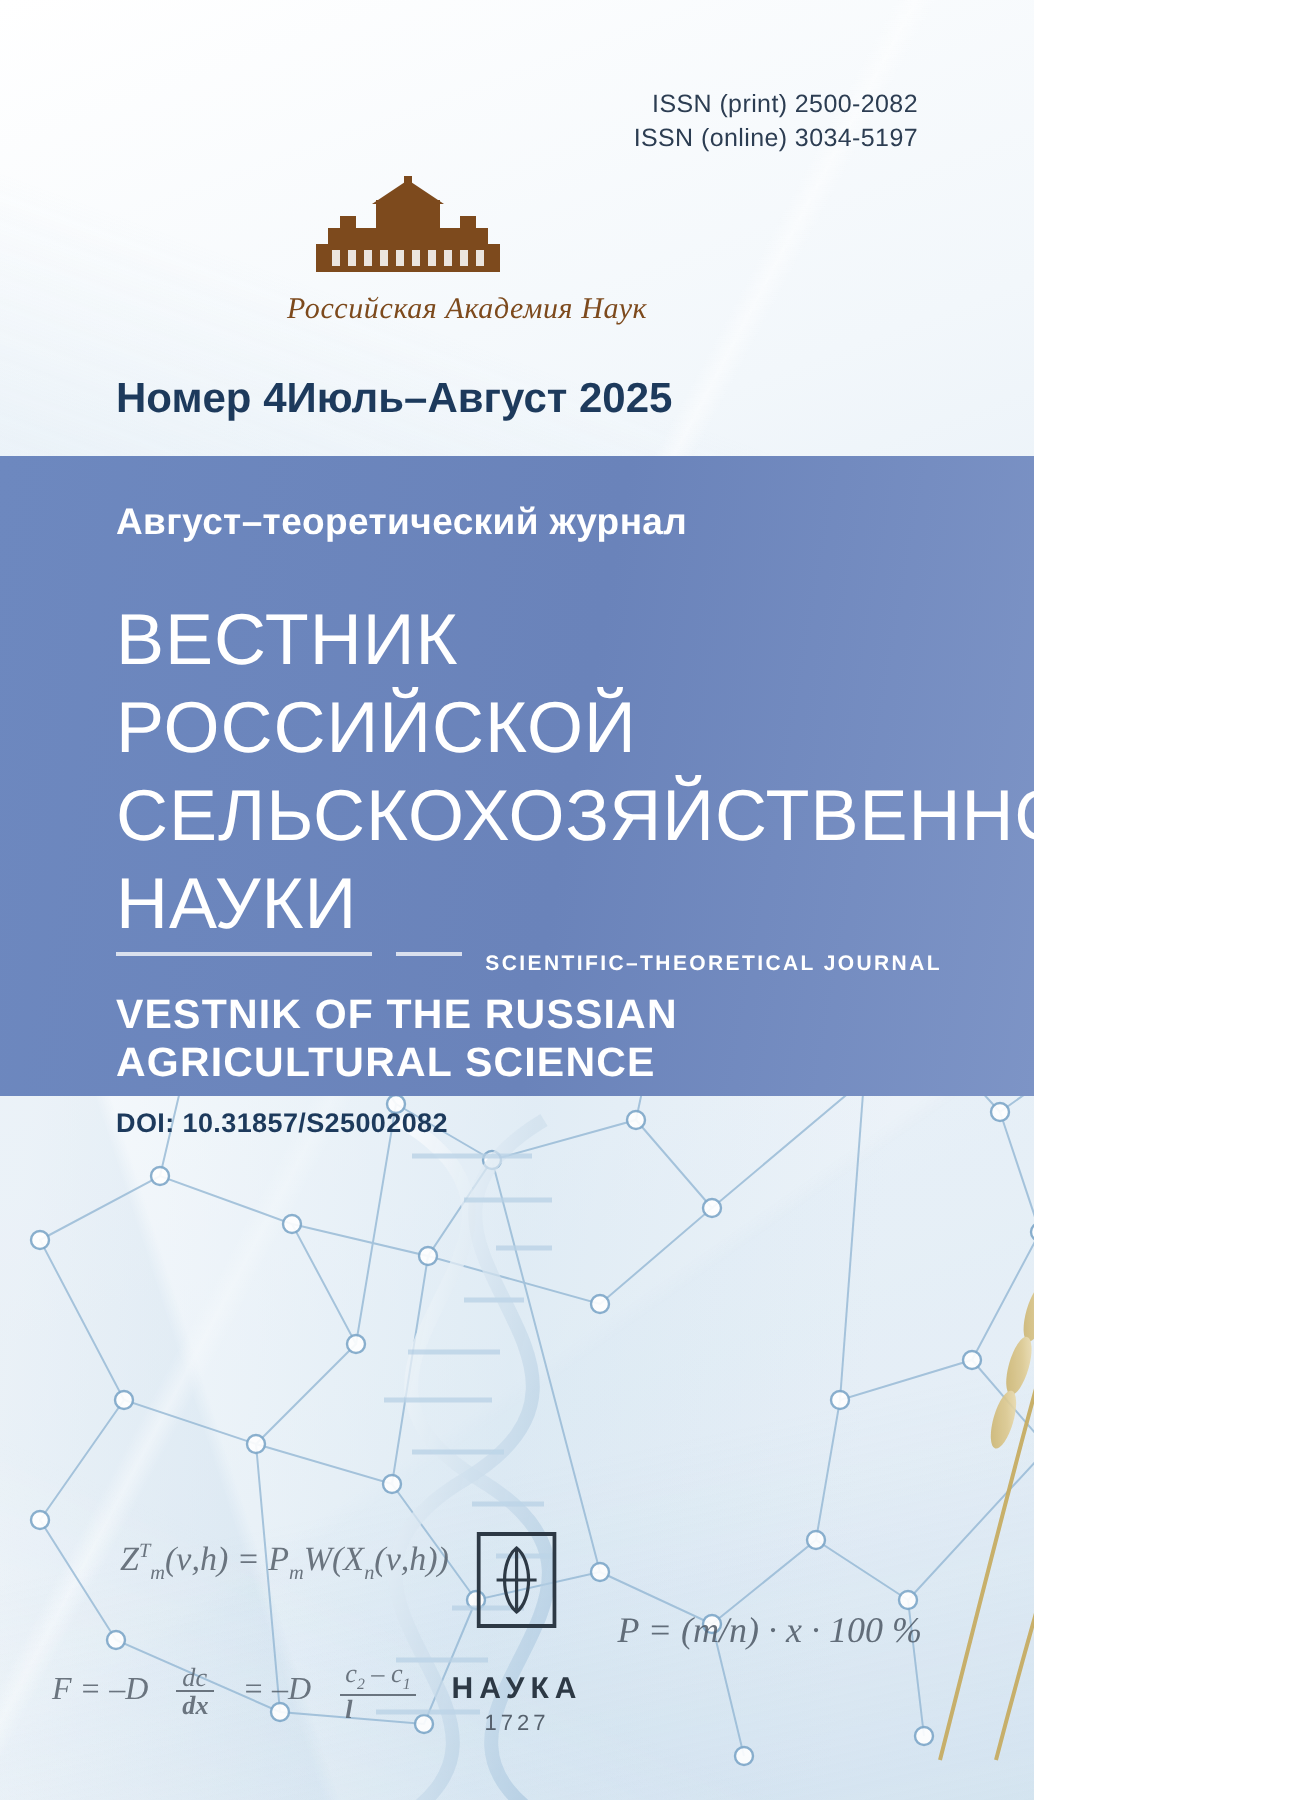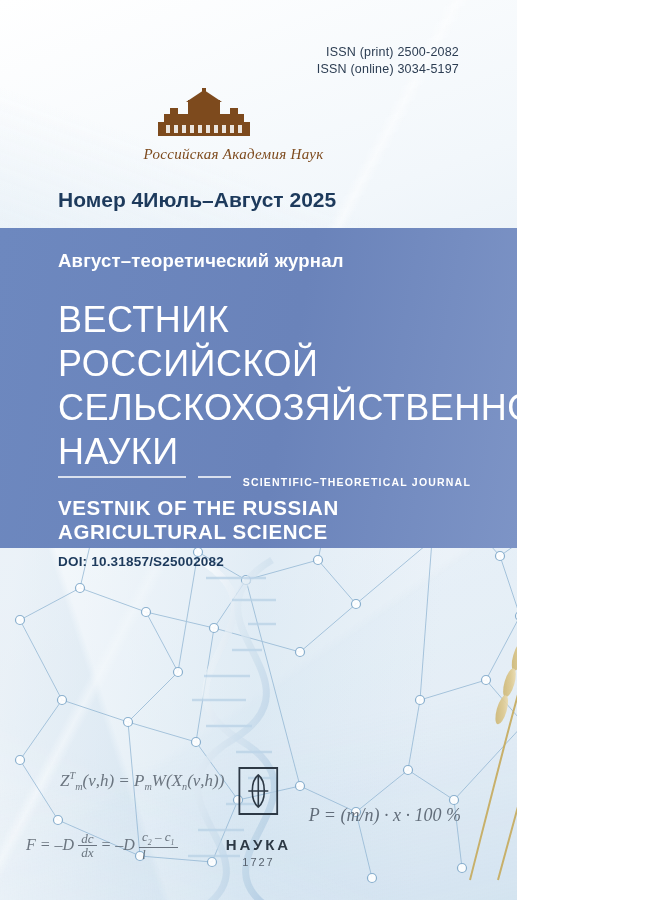--- a/index.html
+++ b/index.html
@@ -168,24 +168,24 @@
   }
   .f1 { left: 22px; top: 770px; font-size: 17px; margin-left: 38px; }
   .f2 { left: 26px; top: 830px; font-size: 16px; }
   .f3 { right: 56px; top: 805px; font-size: 18px; color: #4d5865; }
   .frac {
     display: inline-block;
     vertical-align: middle;
     text-align: left;
     font-size: 0.82em;
     line-height: 1.05;
-    margin: 0 0;
+    margin: 0 10px;
   }
   .frac .num { display: block; border-bottom: 1px solid #56606b; padding: 0 3px; }
-  .frac .den { display: block; padding: 0 3px; }
+  .frac .den { display: block; padding: 0 3px; font-weight: bold; }
   sub.sm { font-size: 0.6em; }
   sup.sm { font-size: 0.6em; }
   
   .publisher {
     position: absolute;
     left: 50%;
     transform: translateX(-50%);
     bottom: 32px;
     text-align: center;
     color: #2d3945;

